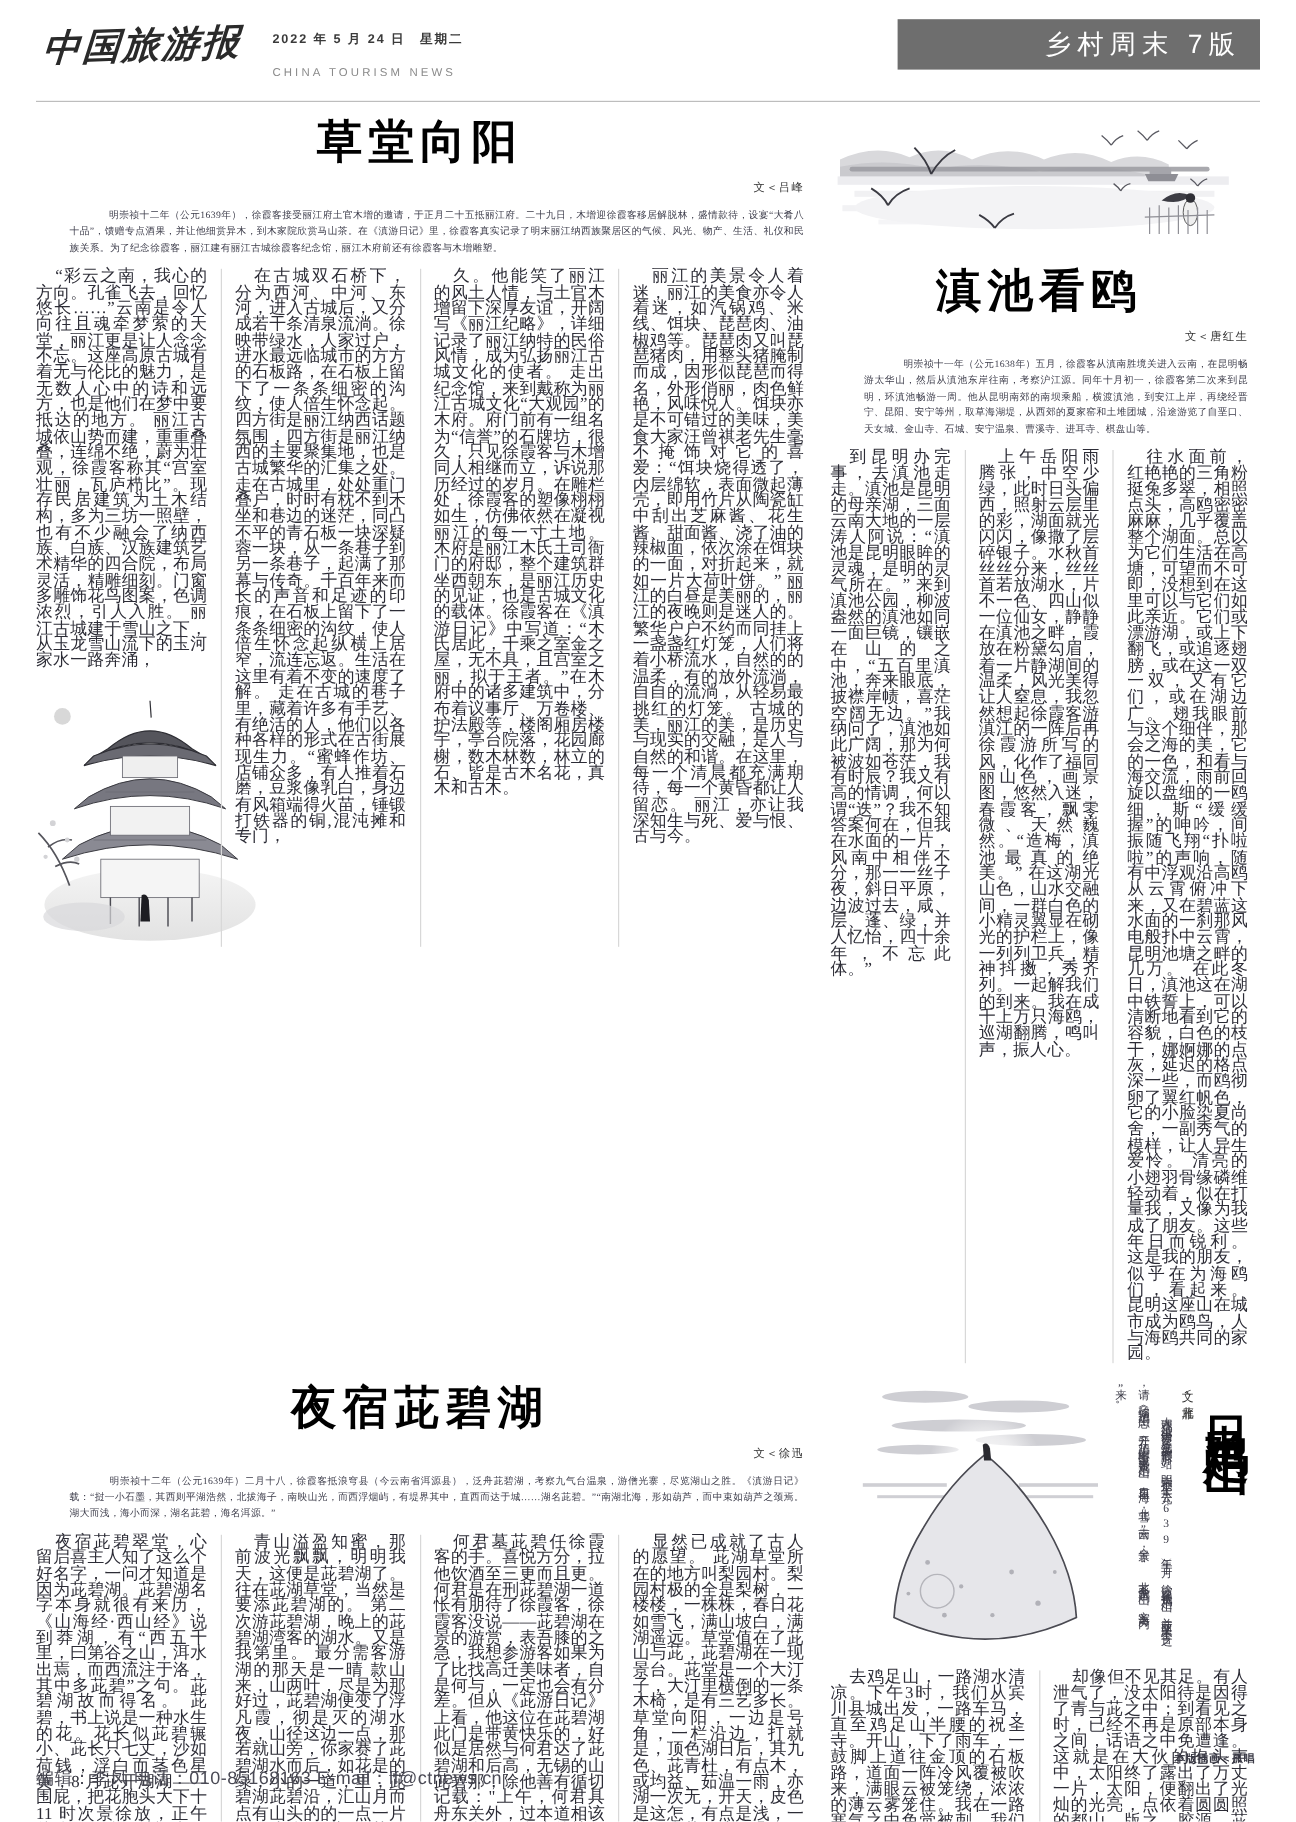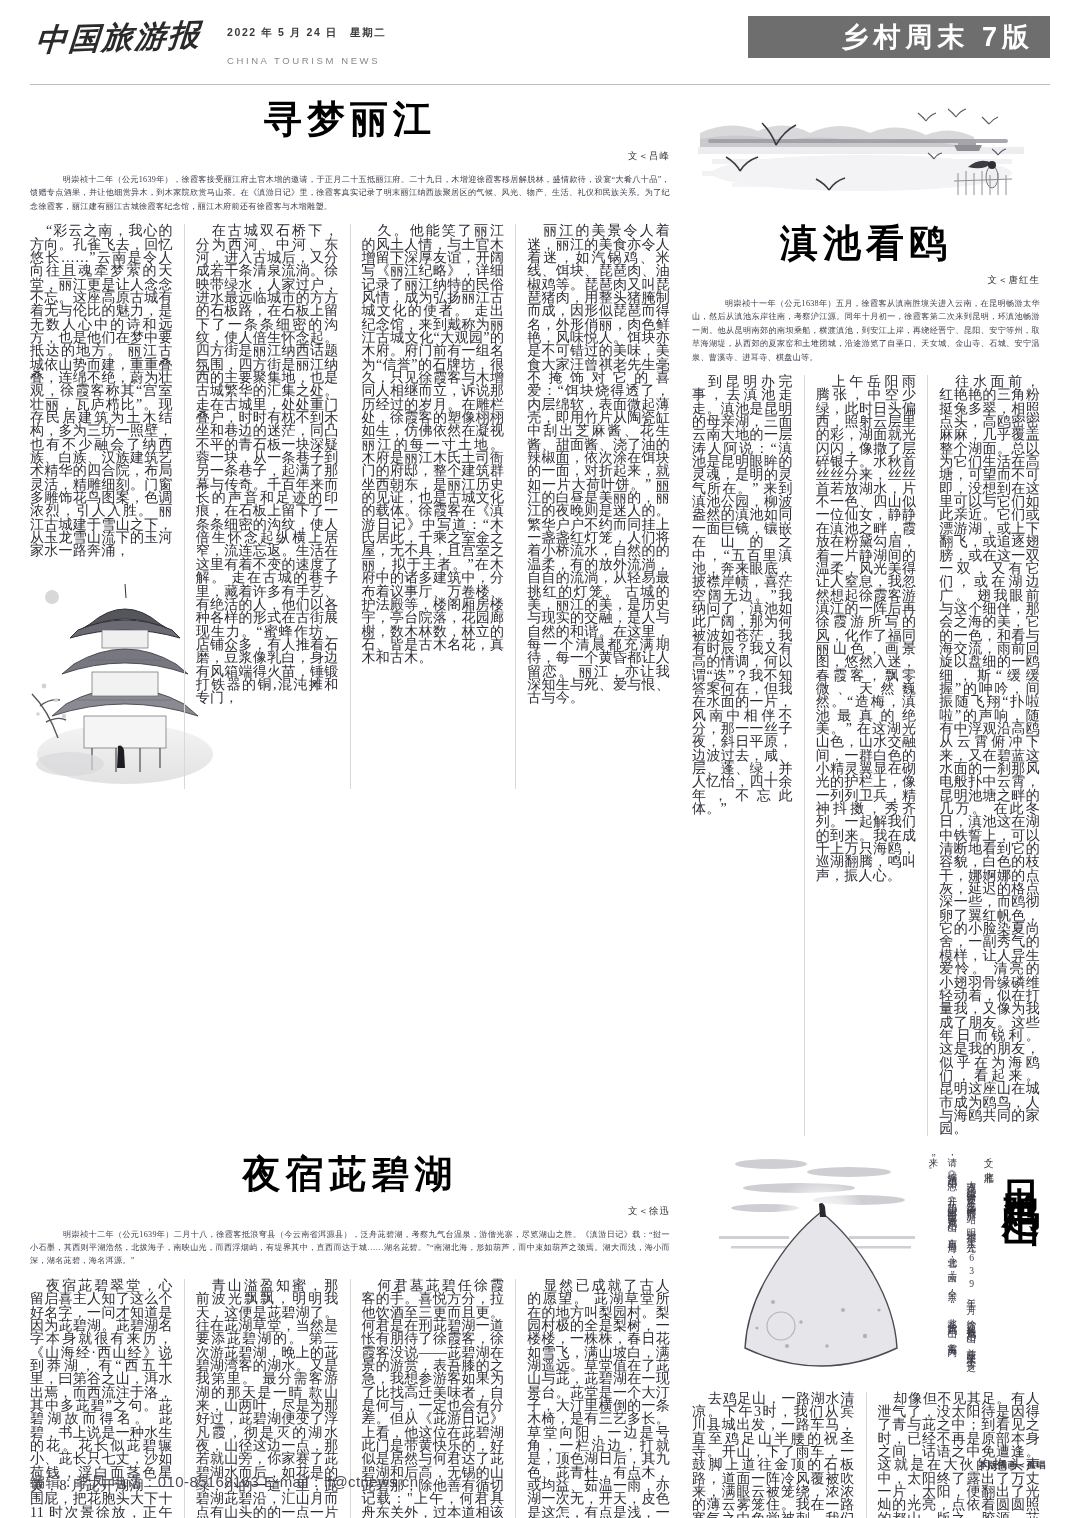--- a/index.html
+++ b/index.html
@@ -28,36 +28,37 @@
   .dateblock{margin-left:26px;margin-top:10px;}
   .date-cn{font-family:"Liberation Sans",sans-serif;font-size:10.5px;letter-spacing:1.6px;color:#3a3a3a;white-space:nowrap;font-weight:600;}
   .date-en{font-family:"Liberation Sans",sans-serif;font-size:9.5px;letter-spacing:2.6px;color:#8a8a8a;margin-top:15px;white-space:nowrap;}
   .banner{
     position:absolute;right:0;top:16px;
     background:#6e6e6e;color:#ffffff;
     width:302px;height:42px;
     display:flex;align-items:center;justify-content:flex-end;
     box-sizing:border-box;padding-right:16px;
   }
-  .banner span{font-family:"Liberation Sans",sans-serif;font-size:27px;letter-spacing:5px;font-weight:700;}
+  .banner span{font-family:"Liberation Sans",sans-serif;font-size:22px;letter-spacing:5px;font-weight:400;}
   .rule{border-top:1px solid #bdbdbd;margin:6px 0 0 0;}
 
   
   .art-title{
     text-align:center;font-weight:700;
     font-family:"Liberation Serif","DejaVu Serif",serif;
     letter-spacing:5px;color:#000;
   }
   .t-big{font-size:38px;line-height:48px;}
   .byline{text-align:right;font-size:9.5px;letter-spacing:1px;color:#333;margin-top:7px;font-family:"Liberation Sans",sans-serif;}
   .lead{
     font-size:8.1px;line-height:13.4px;color:#3c3c4a;
     text-align:justify;letter-spacing:.3px;
     font-family:"Liberation Serif",serif;
     text-indent:16px;
+    margin-left:28px;
   }
   .cols{display:flex;gap:11px;}
   .col{flex:1;min-width:0;}
   .col p{
     margin:0;
     font-size:14px;line-height:13.35px;
     text-align:justify;letter-spacing:.25px;
     color:#2c2c36;text-indent:16px;
     word-break:break-all;
   }
@@ -119,21 +120,21 @@
     </div>
     <div class="banner">
       <span>乡村周末  7版</span>
     </div>
   </div>
   <div class="rule"></div>
 
   <div class="top-wrap">
 
     <div class="top-left">
-      <div class="art-title t-big">寻梦丽江</div>
+      <div class="art-title t-big">草堂向阳</div>
       <div class="byline">文＜吕峰</div>
       <div class="lead" style="margin-top:10px;">　　明崇祯十二年（公元1639年），徐霞客接受丽江府土官木增的邀请，于正月二十五抵丽江府。二十九日，木增迎徐霞客移居解脱林，盛情款待，设宴“大肴八十品”，馈赠专点酒果，并让他细赏异木，到木家院欣赏马山茶。在《滇游日记》里，徐霞客真实记录了明末丽江纳西族聚居区的气候、风光、物产、生活、礼仪和民族关系。为了纪念徐霞客，丽江建有丽江古城徐霞客纪念馆，丽江木府前还有徐霞客与木增雕塑。</div>
 
       <div class="cols" style="margin-top:11px;">
         <div class="col">
 
           <p>“彩云之南，我心的方向。孔雀飞去，回忆悠长……”云南是令人向往且魂牵梦萦的天堂，丽江更是让人念念不忘。这座高原古城有着无与伦比的魅力，是无数人心中的诗和远方，也是他们在梦中要抵达的地方。
 丽江古城依山势而建，重重叠叠，连绵不绝，蔚为壮观，徐霞客称其“宫室壮丽，瓦庐栉比”。现存民居建筑为土木结构，多为三坊一照壁，也有不少融会了纳西族、白族、汉族建筑艺术精华的四合院，布局灵活，精雕细刻。门窗多雕饰花鸟图案，色调浓烈，引人入胜。
 丽江古城建于雪山之下，从玉龙雪山流下的玉河家水一路奔涌，</p>
           <svg class="ill ill-pagoda" viewBox="0 0 185 225" style="margin-top:6px;">

